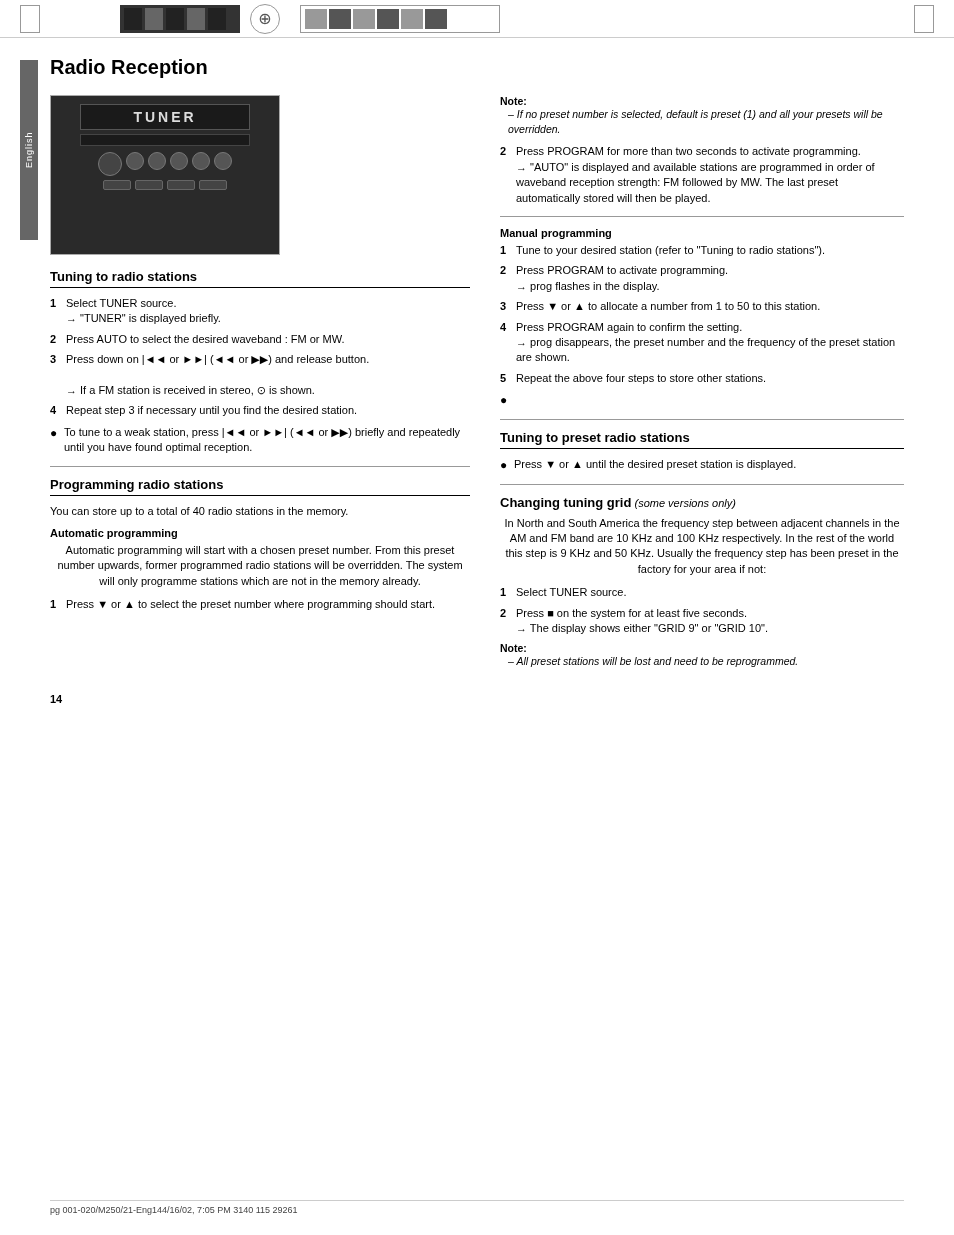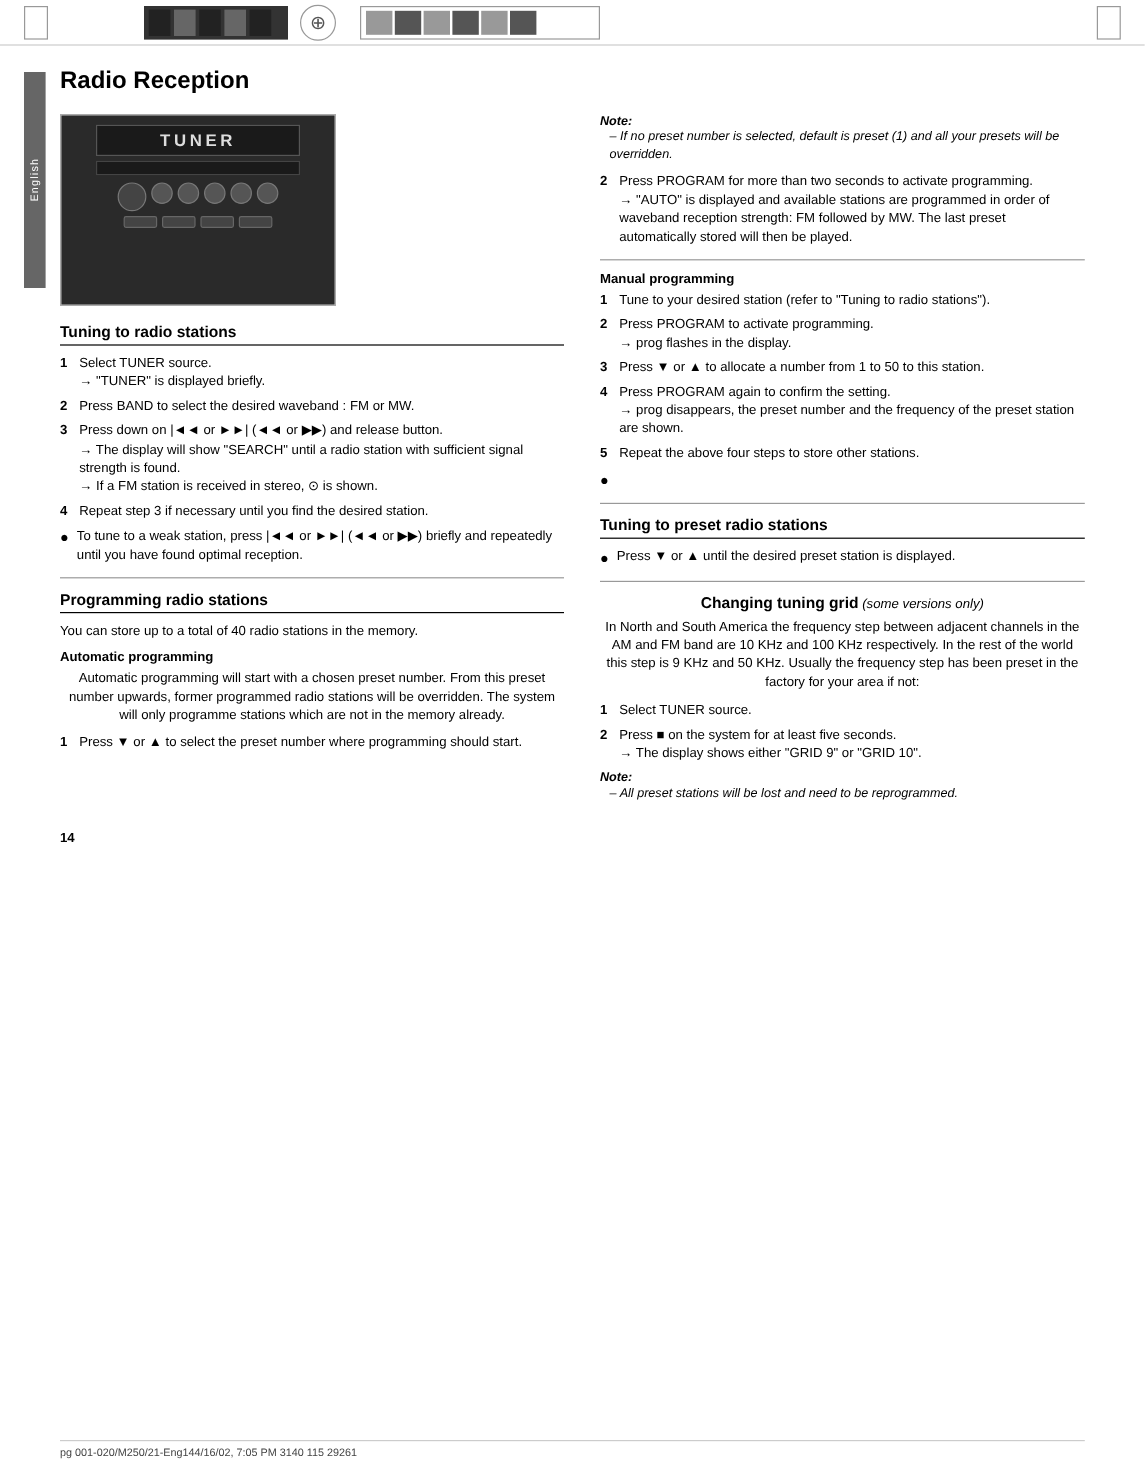--- a/index.html
+++ b/index.html
@@ -233,21 +233,20 @@
 
     
     b { font-weight: normal; }
     i { font-style: italic; }
 
     
     .note-block {
       margin-bottom: 8px;
     }
     .note-label {
-      font-style: italic;
       font-size: 10.5px;
       font-weight: bold;
     }
     .note-text {
       font-size: 10.5px;
       font-style: italic;
       line-height: 1.4;
       margin-left: 8px;
     }
 
@@ -340,28 +339,28 @@
         <li>
           <span class="num">1</span>
           <span class="text">
             Select <b>TUNER</b> source.<br>
             <span>→ "TUNER" is displayed briefly.</span>
           </span>
         </li>
         <li>
           <span class="num">2</span>
           <span class="text">
-            Press <b>BAND</b> to select the desired waveband : FM or MW.
+            Press <b>AUTO</b> to select the desired waveband : FM or MW.
           </span>
         </li>
         <li>
           <span class="num">3</span>
           <span class="text">
             Press down on |◄◄ or ►►| (◄◄ or ▶▶) and release button.<br>
-            <span>→ The display will show <b>"SEARCH"</b> until a radio station with sufficient signal strength is found.</span><br>
+            <br>
             <span>→ If a FM station is received in stereo, ⊙ is shown.</span>
           </span>
         </li>
         <li>
           <span class="num">4</span>
           <span class="text">
             Repeat step <b>3</b> if necessary until you find the desired station.
           </span>
         </li>
       </ul>
@@ -468,21 +467,21 @@
         <li>
           <span class="bullet">●</span>
           <span>
             Press ▼ or ▲ until the desired preset station is displayed.
           </span>
         </li>
       </ul>
 
       <hr class="divider">
 
-      <div style="margin-bottom:6px; margin-top:8px;text-align:center;">
+      <div style="margin-bottom:6px; margin-top:8px;">
         <span style="font-size:13px; font-weight:bold;">Changing tuning grid</span>
         <span style="font-size:11px; font-style:italic; font-weight:normal;">(some versions only)</span>
       </div>
 
       <p style="margin-bottom:8px; line-height:1.4;text-align:center;">In North and South America the frequency step between adjacent channels in the AM and FM band are 10 KHz and 100 KHz respectively. In the rest of the world this step is 9 KHz and 50 KHz. Usually the frequency step has been preset in the factory for your area if not:</p>
 
       <ul class="num-list">
         <li>
           <span class="num">1</span>
           <span class="text">

